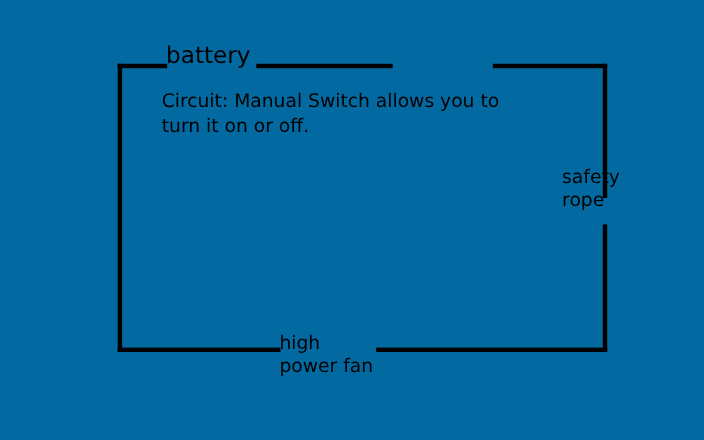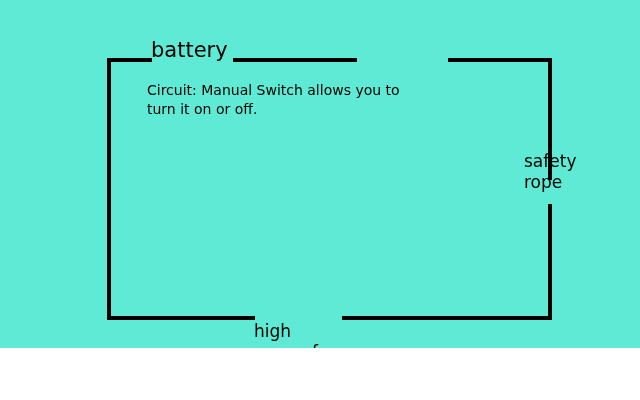--- a/index.html
+++ b/index.html
@@ -3,22 +3,22 @@
 <meta charset="utf-8">
 <style>
   html, body {
     margin: 0;
     padding: 0;
     background: #ffffff;
   }
   #canvas {
     position: relative;
     width: 640px;
-    height: 348px;
-    background: #5eead4;
+    height: 400px;
+    background: #0369a1;
     overflow: hidden;
     font-family: "DejaVu Sans", "Liberation Sans", sans-serif;
     color: #000000;
   }
 
   
   .wire {
     position: absolute;
     background: #000000;
   }
@@ -59,36 +59,35 @@
     top: 37px;
     font-size: 17px;
     line-height: 1.25;
   }
 
   #label-safety-rope {
     left: 511px;
     top: 151px;
     font-size: 17px;
     line-height: 1.25;
-    margin-left: 13px;
   }
 
   #label-high-power-fan {
     left: 254px;
-    top: 321px;
+    top: 302px;
     font-size: 17px;
     line-height: 1.25;
   }
 
   #description {
     position: absolute;
     left: 147px;
     top: 81px;
     width: 340px;
-    font-size: 14px;
+    font-size: 17px;
     line-height: 1.35;
   }
   #description .para { margin: 0; white-space: pre-line; }
   #description .para-gap { height: 17px; }
 </style>
 </head>
 <body>
 
 <div id="canvas">
 

